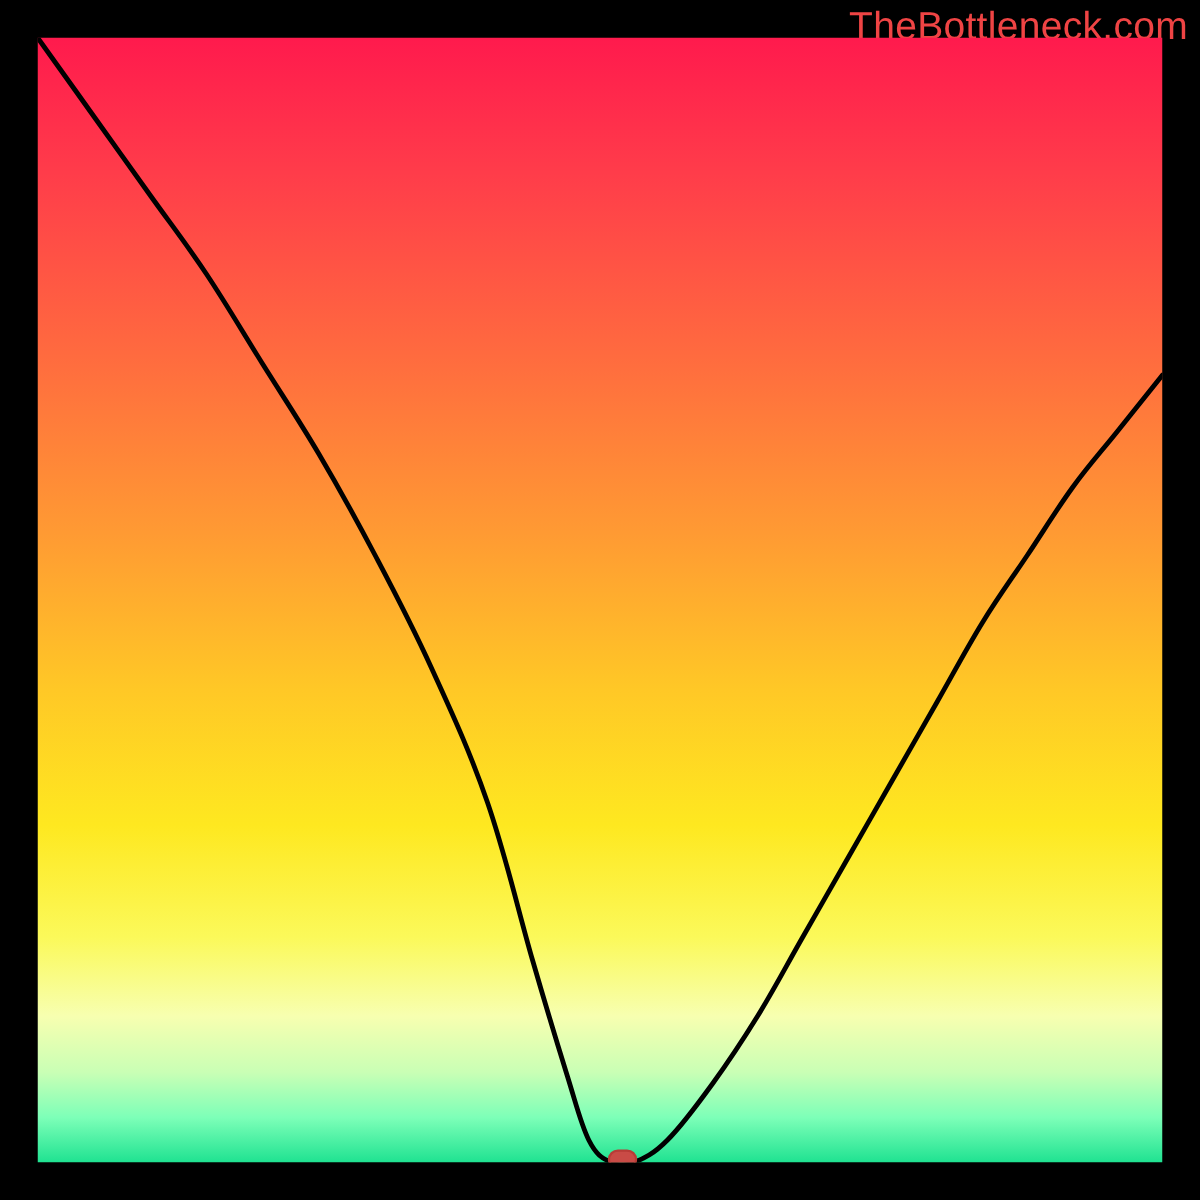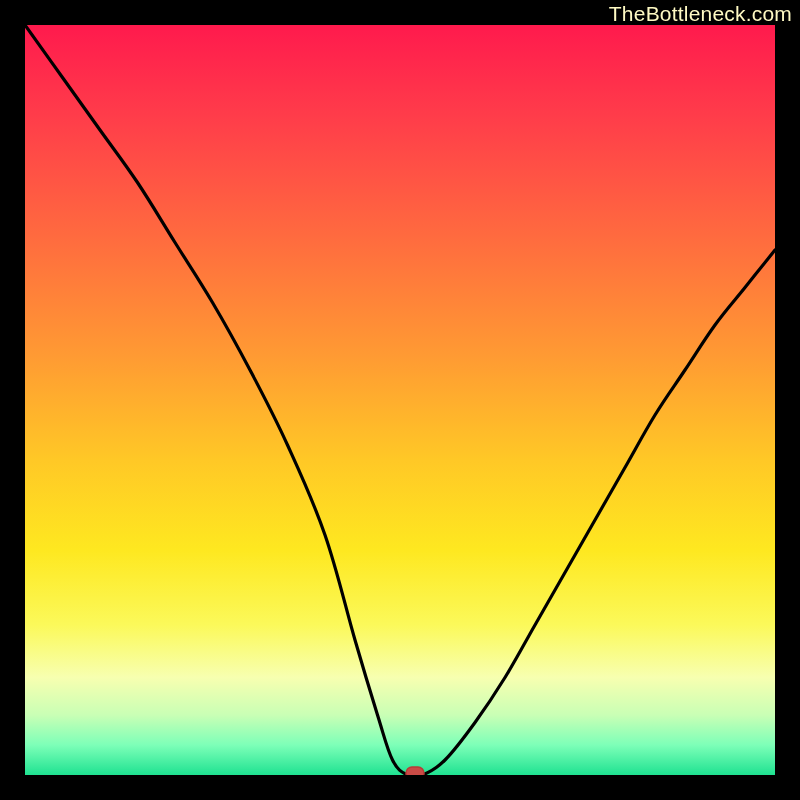--- a/index.html
+++ b/index.html
@@ -53,22 +53,22 @@
     left: 0;
     top: 0;
     width: 750px;
     height: 750px;
     overflow: visible;
   }
   .watermark {
     position: absolute;
     top: 2px;
     right: 8px;
-    color: #fef9c3;
-    font-size: 21px;
+    color: #ef4444;
+    font-size: 26px;
     font-weight: 500;
     letter-spacing: 0.2px;
   }
   .marker {
     fill: #c94b46;
     stroke: #b83c37;
     stroke-width: 1.5;
   }
 </style>
 </head>

